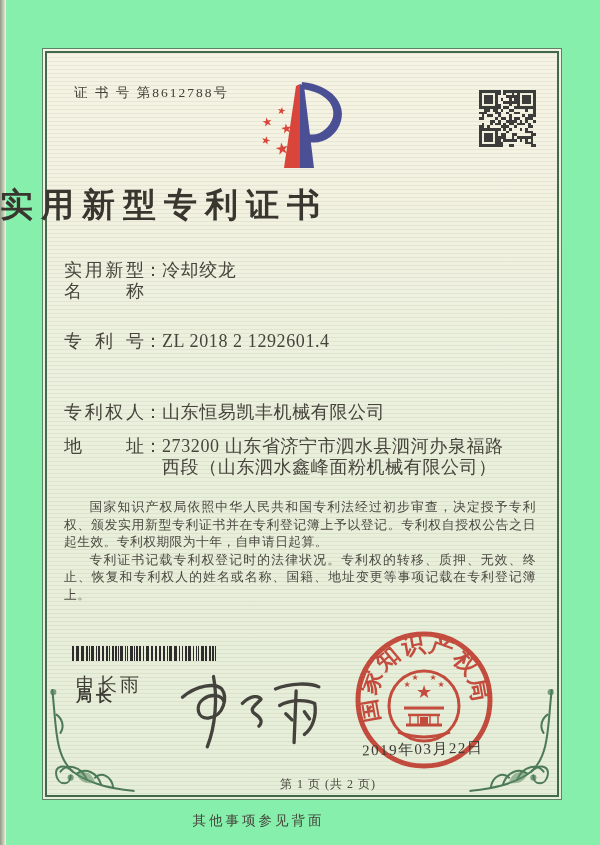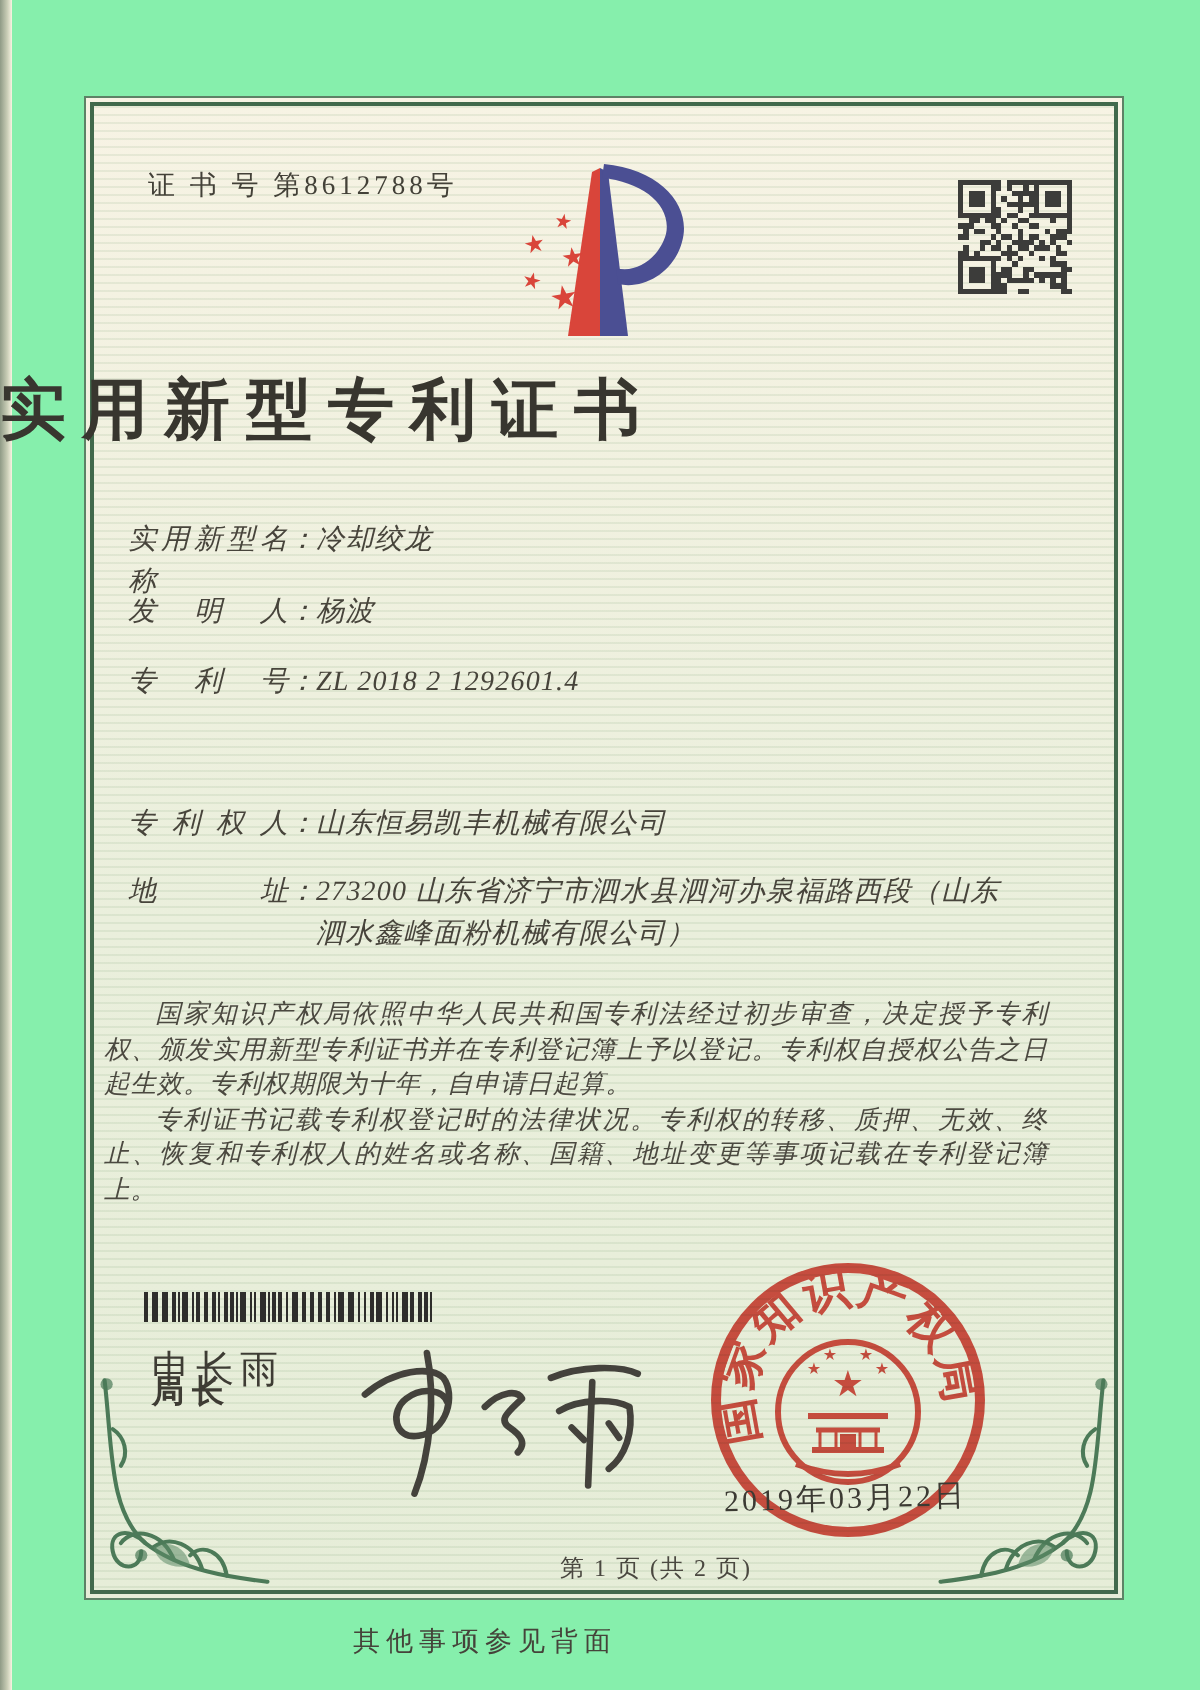--- a/index.html
+++ b/index.html
@@ -21,43 +21,43 @@
   .flourish{position:absolute;bottom:3px;width:92px;height:112px;z-index:3;}
   .flourish.left{left:3px;}
   .flourish.right{right:3px;transform:scaleX(-1);}
   
   .cert-no{position:absolute;left:74px;top:84px;font-size:13.5px;letter-spacing:2px;color:#434138;z-index:4;}
   .logo{position:absolute;left:254px;top:78px;width:92px;height:94px;z-index:4;}
   .qr{position:absolute;left:479px;top:90px;width:57px;height:57px;z-index:4;}
   .title{position:absolute;left:0;top:183px;width:100%;text-align:left;
     font-size:33px;font-weight:700;letter-spacing:8px;color:#38362f;z-index:4;}
   
-  .row{position:absolute;left:64px;font-size:14px;color:#47443b;z-index:4;line-height:21px;font-style:italic;}
+  .row{position:absolute;left:64px;font-size:18px;color:#47443b;z-index:4;line-height:21px;}
   .flabel{display:inline-block;width:80px;text-align:justify;text-align-last:justify;vertical-align:top;}
   .colon{display:inline-block;vertical-align:top;}
   .fvalue{display:inline-block;vertical-align:top;max-width:352px;letter-spacing:0.6px;}
   .pair2{position:absolute;left:314px;top:0;white-space:nowrap;}
   .pair2 .flabel{width:auto;text-align:left;text-align-last:auto;letter-spacing:1px;}
   
-  .paras{position:absolute;left:52px;top:499px;width:472px;z-index:4;
-    font-size:12.8px;line-height:17.6px;color:#4b4940;text-align:justify;letter-spacing:0.4px;font-style:italic;}
+  .paras{position:absolute;left:64px;top:499px;width:472px;z-index:4;
+    font-size:12.8px;line-height:17.6px;color:#4b4940;text-align:justify;letter-spacing:0.4px;}
   .paras p{margin:0;text-indent:2em;}
   
   .barcode{position:absolute;left:70px;top:646px;width:152px;height:15px;z-index:4;}
   .issuer-title{position:absolute;left:76px;top:686px;font-size:16px;letter-spacing:4px;color:#3e3c34;z-index:4;font-weight:bold;}
   .issuer-name{position:absolute;left:76px;top:672px;font-size:19px;letter-spacing:3px;color:#3e3c34;z-index:4;}
   .signature{position:absolute;left:168px;top:662px;width:155px;height:88px;z-index:5;}
   .seal{position:absolute;left:352px;top:628px;width:144px;height:144px;z-index:5;
     mix-blend-mode:multiply;opacity:0.93;}
   .seal-date{position:absolute;left:362px;top:740px;font-size:15px;letter-spacing:1.5px;
     color:#3b3a33;z-index:6;transform:rotate(-1.5deg);}
   .page-ind{position:absolute;left:0;top:776px;width:100%;text-align:center;
     font-size:12px;letter-spacing:1px;color:#4a4840;z-index:4;padding-left:28px;}
   .back-note{position:absolute;left:0;top:812px;width:485px;text-align:center;
-    font-size:13.5px;letter-spacing:3px;color:#45433a;}
+    font-size:13.5px;letter-spacing:3px;color:#45433a;padding-left:16px;}
 </style>
 </head>
 <body>
 
 <div class="page">
   <div class="spine"></div>
 
   <div class="frame">
 
     <svg class="flourish left" viewBox="0 0 90 110">
@@ -250,23 +250,20 @@
         <rect x="12" y="20" width="1" height="1"></rect>
         <rect x="19" y="20" width="1" height="1"></rect>
         <rect x="20" y="20" width="1" height="1"></rect>
       </svg></div>
 
   <div class="title">实用新型专利证书</div>
 
   <div class="row" style="top:260px">
     <span class="flabel">实用新型名称</span><span class="colon">：</span><span class="fvalue">冷却绞龙</span>
   </div>
-  <div class="row" style="top:296px">
-    <span class="flabel">发明人</span><span class="colon">：</span><span class="fvalue">杨波</span>
-  </div>
   <div class="row" style="top:331px">
     <span class="flabel">专利号</span><span class="colon">：</span><span class="fvalue">ZL 2018 2 1292601.4</span>
   </div>
   <div class="row" style="top:402px">
     <span class="flabel">专利权人</span><span class="colon">：</span><span class="fvalue">山东恒易凯丰机械有限公司</span>
   </div>
   <div class="row" style="top:436px">
     <span class="flabel">地址</span><span class="colon">：</span><span class="fvalue">273200 山东省济宁市泗水县泗河办泉福路西段（山东泗水鑫峰面粉机械有限公司）</span>
   </div>
 

